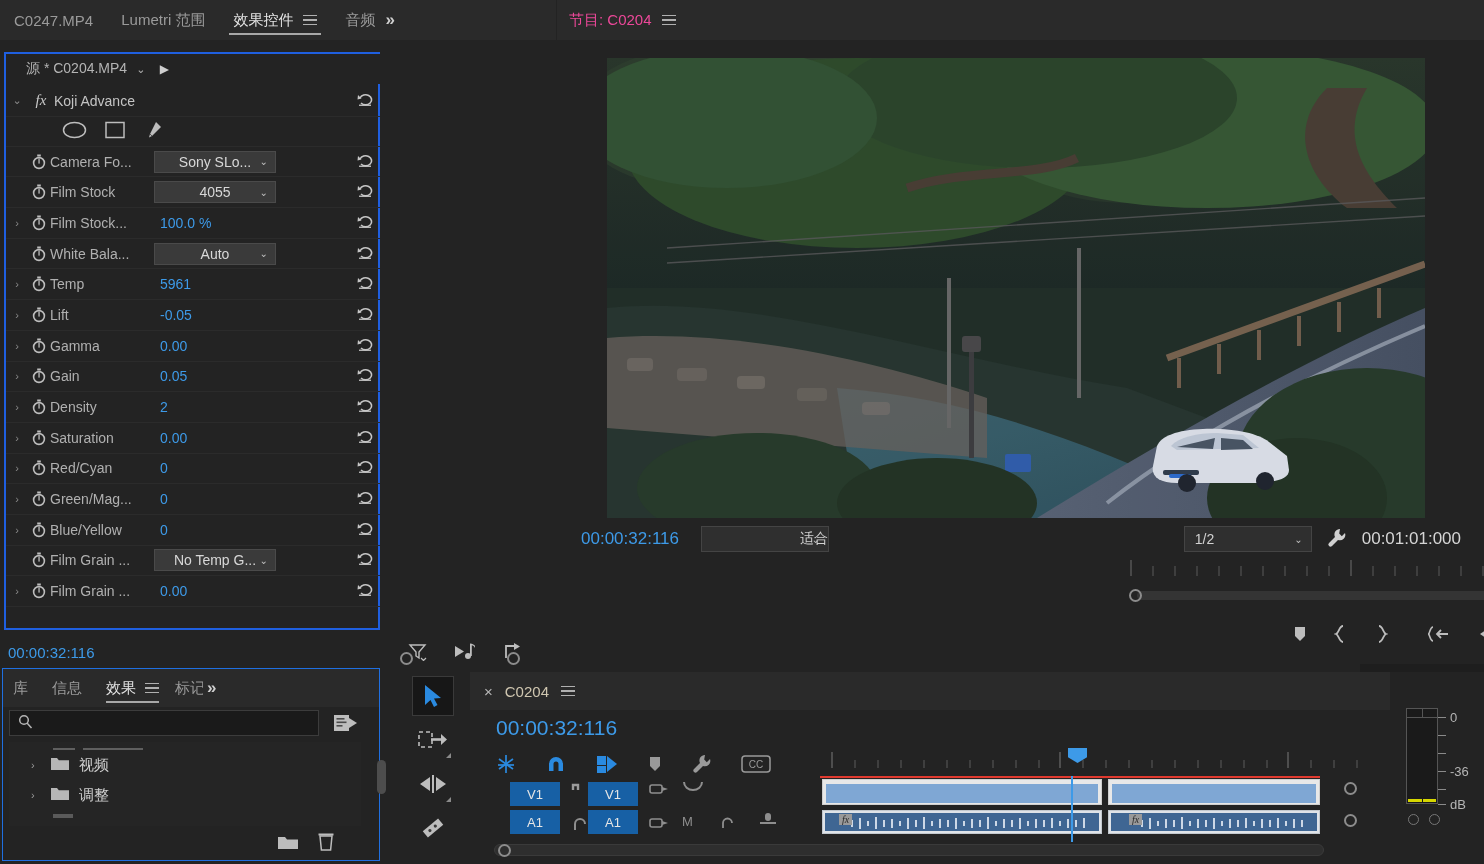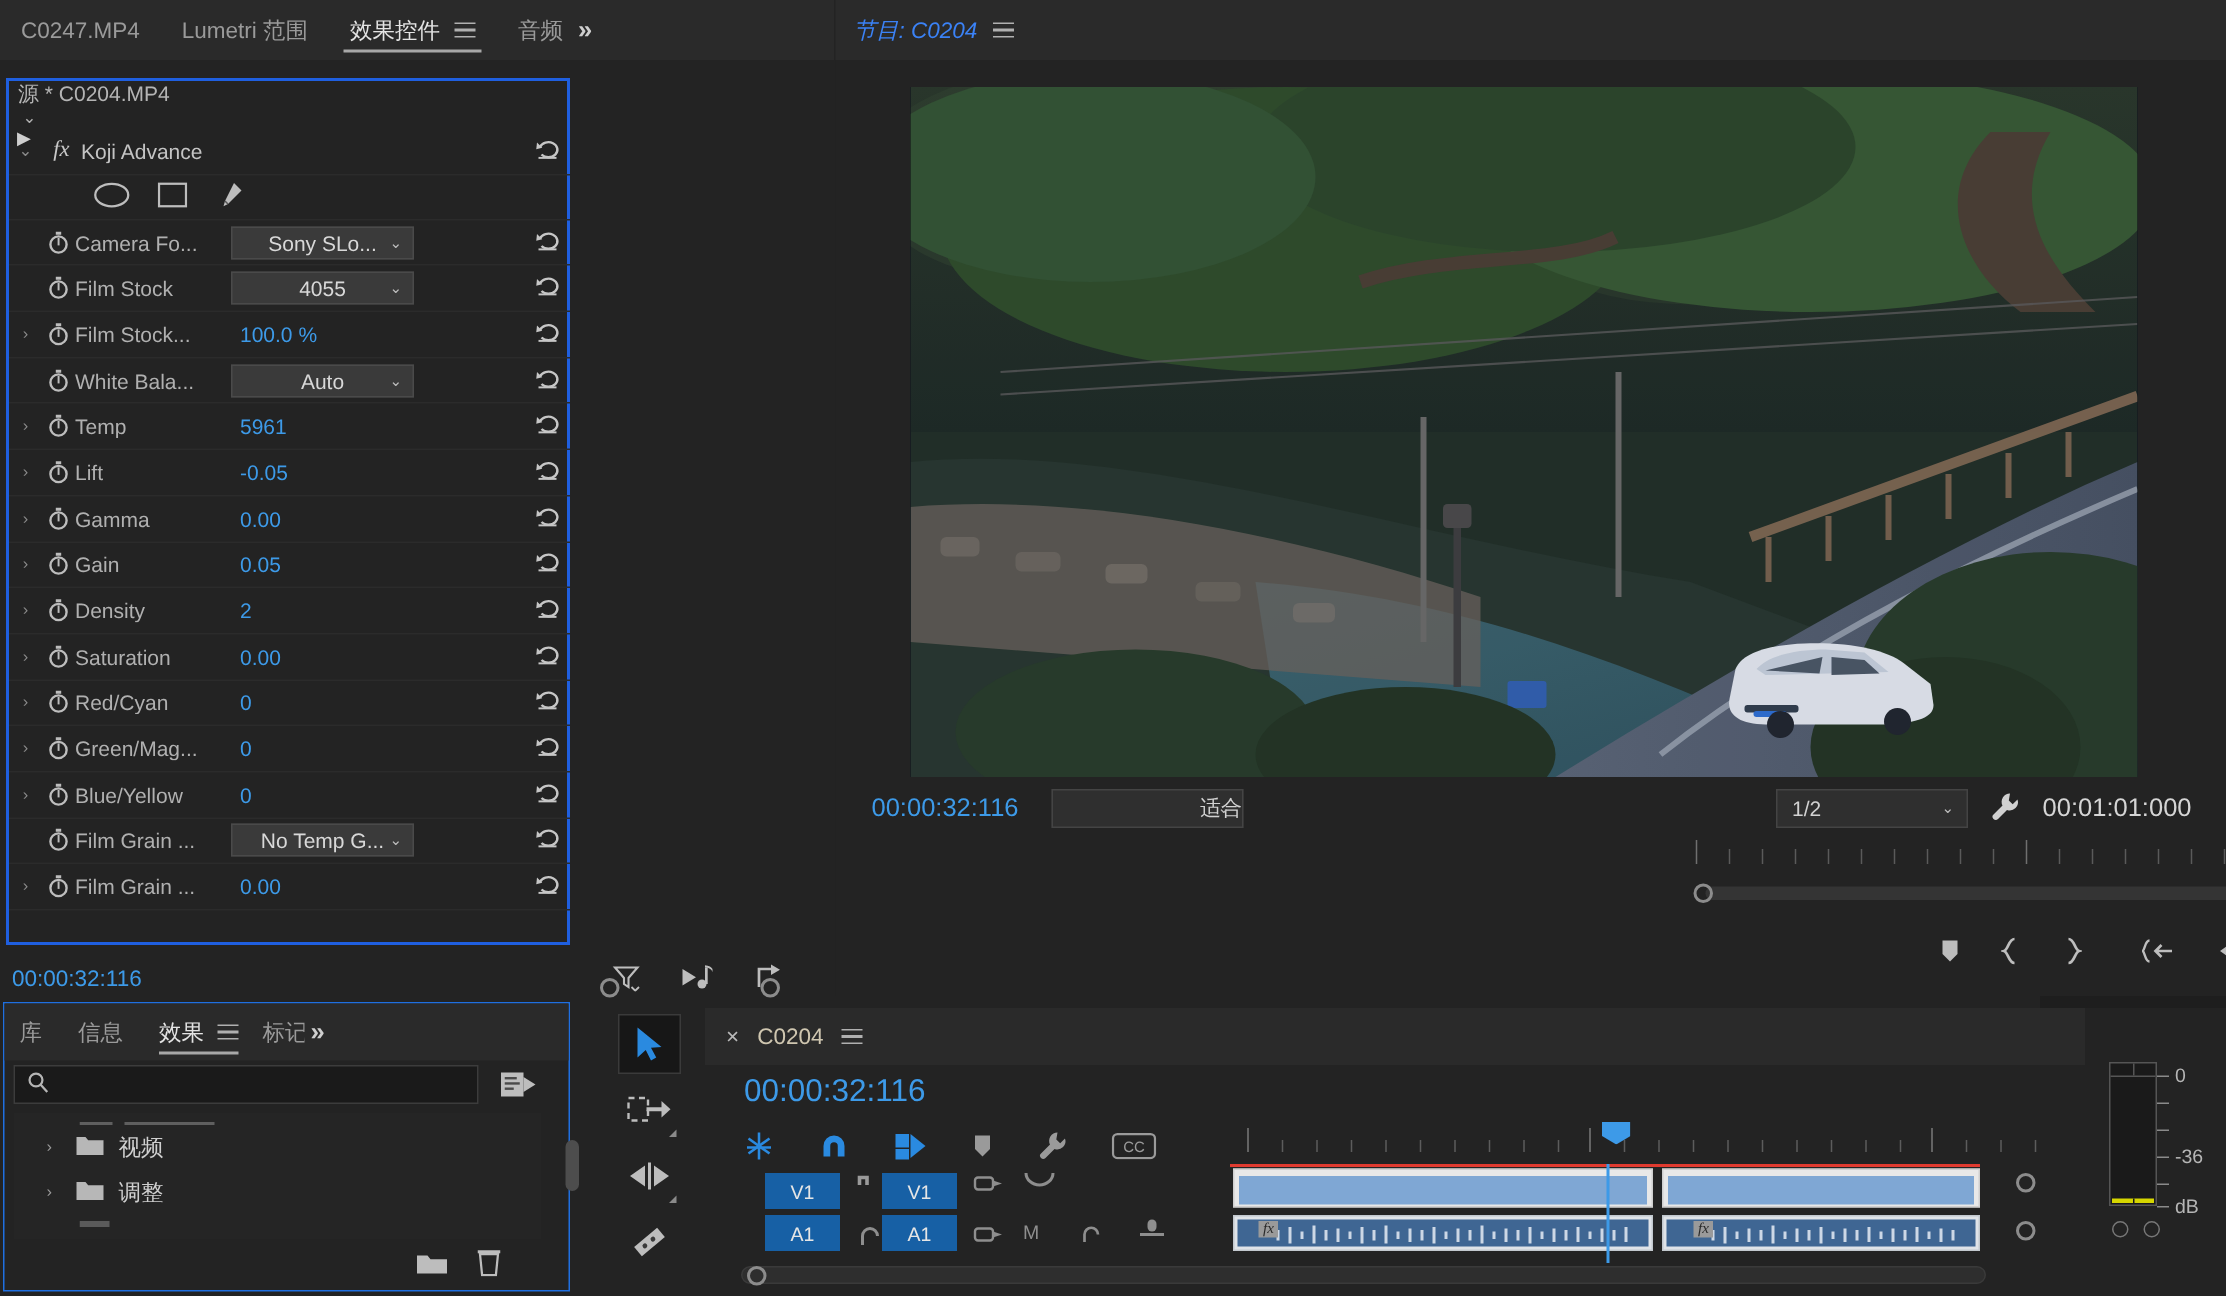--- a/index.html
+++ b/index.html
@@ -21,22 +21,22 @@
                       height:2px; background:#a8a8a8; }
   .hamburger { display:inline-block; width:14px; height:11px; position:relative; }
   .hamburger i { position:absolute; left:0; right:0; height:1.5px; background:#b0b0b0; }
   .hamburger i:nth-child(1){ top:0 } .hamburger i:nth-child(2){ top:4.5px } .hamburger i:nth-child(3){ top:9px }
   .chevrons { color:#cfcfcf; font-size:17px; font-weight:bold; }
 
   
   #effect-controls { position:absolute; left:0; top:40px; width:556px; height:600px; background:#232323; }
   .ec-frame { position:absolute; left:4px; top:12px; width:376px; height:578px;
               border:2px solid #1f5fe0; }
-  .ec-srcrow { position:absolute; left:6px; top:14px; width:372px; height:30px;
-               display:flex; background:#232323;flex-direction:column; }
+  .ec-srcrow { position:absolute; left:20px; top:14px; width:372px; height:30px;
+               display:flex; align-items:center; background:#232323; }
   .ec-srcleft { padding-left:6px; color:#b4b4b4; font-size:14px; }
   .ec-chev { margin:0 9px; color:#b0b0b0; font-size:11px; }
   .ec-srcright { flex:1; background:#1a1a1a; height:28px; display:flex; align-items:center;
                  padding-left:9px; color:#3d9ae8; font-size:14px; }
   .ec-srcarrow { width:20px; text-align:center; color:#cfcfcf; font-size:12px; }
 
   .ec-list { position:absolute; left:6px; top:46px; width:374px; height:542px; overflow:hidden; }
   .ec-row { display:flex; align-items:center; height:30.7px; border-bottom:1px solid #2b2b2b;
             position:relative; }
   .ec-arrow { width:22px; text-align:center; color:#8a8a8a; font-size:11px; }
@@ -66,21 +66,21 @@
                    clip-path:polygon(0 0,100% 0,100% 62%,50% 100%,0 62%); }
   .ec-kfsb { position:absolute; right:2px; top:150px; width:9px; height:190px;
              background:#4a4a4a; border-radius:5px; }
   .ec-scrollrow { position:absolute; left:386px; top:612px; width:134px; height:14px; }
   .circ { width:13px; height:13px; border-radius:50%; border:2px solid #8c8c8c; }
 
   
   #program { position:absolute; left:557px; top:0; width:927px; height:664px; background:#232323; }
   .pm-tabbar { height:40px; display:flex; align-items:center; padding-left:12px; gap:10px;
                background:#2a2a2a; }
-  .pm-title { color:#3b82f6; font-size:15px;font-style:italic; }
+  .pm-title { color:#ec4899; font-size:15px; }
   .pm-video { position:absolute; left:50px; top:58px; width:818px; height:460px;
               background:#0d1522; overflow:hidden; }
   .pm-row { position:absolute; left:24px; top:524px; width:880px; height:30px;
             display:flex; align-items:center; }
   .pm-tc { color:#3d9ae8; font-size:17px; }
   .pm-fit { width:128px; height:26px; margin-left:22px; background:#2f2f2f; border:1px solid #444;
             display:flex; align-items:center; justify-content:flex-end; position:relative;
             color:#d2d2d2; font-size:14px; }
   .pm-fit .sc { position:absolute; right:8px; font-size:10px; color:#c0c0c0; }
   .pm-half { width:128px; height:26px; background:#2f2f2f; border:1px solid #444;

